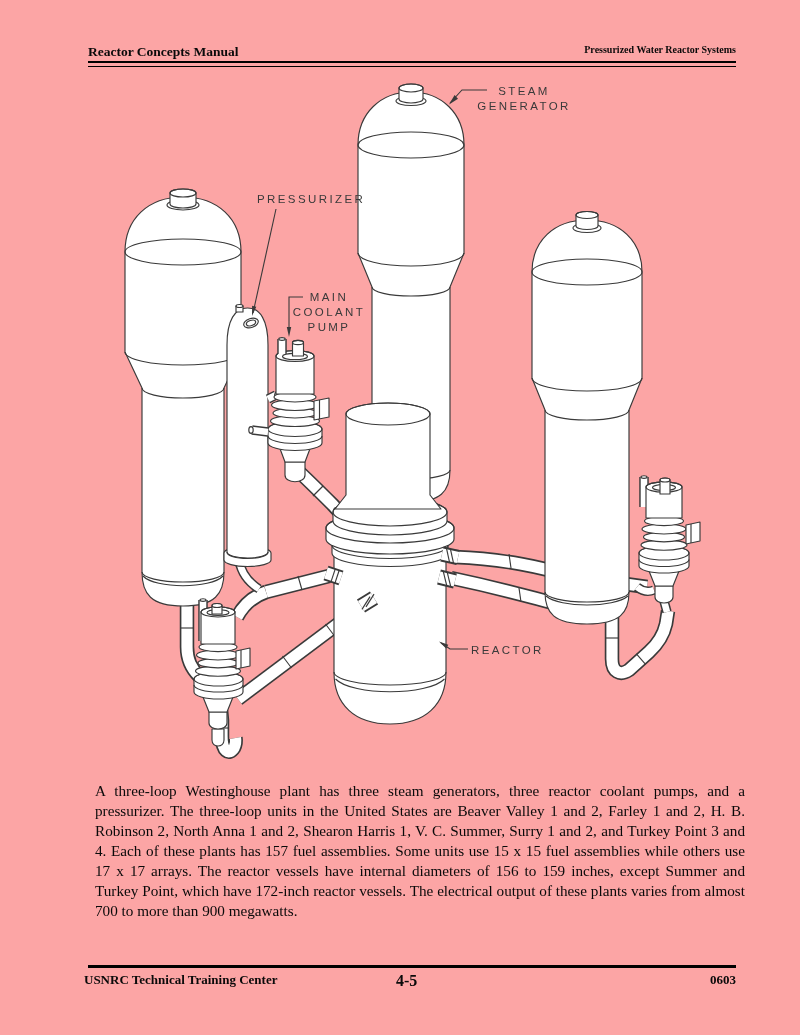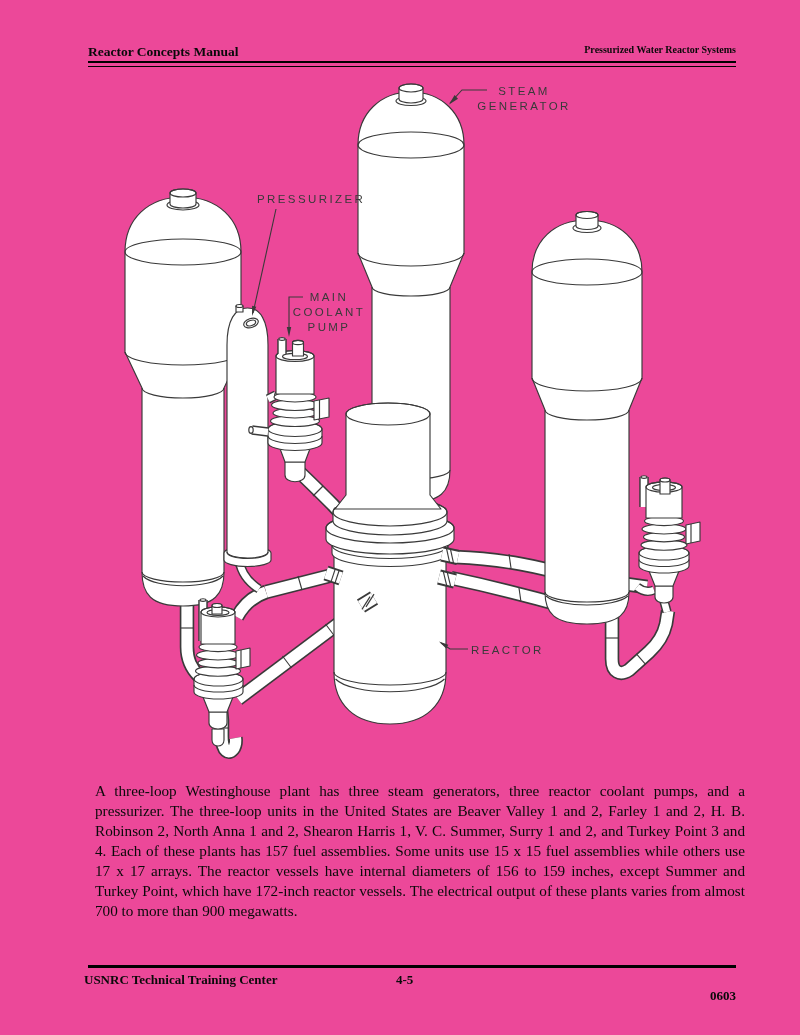--- a/index.html
+++ b/index.html
@@ -1,28 +1,28 @@
 <!DOCTYPE html>
 <html><head>
 <meta charset="utf-8">
 <style>
   html,body{margin:0;padding:0;background:#fff;}
-  .page{position:relative;width:800px;height:1035px;background:#ec4899;overflow:hidden;
+  .page{position:relative;width:800px;height:1035px;background:#fca5a5;overflow:hidden;
         font-family:"Liberation Serif",serif;color:#0a0a0a;text-decoration:underline;}
   .hdr-left{position:absolute;left:88px;top:44px;font-size:13.5px;font-weight:bold;white-space:nowrap;}
   .hdr-right{position:absolute;right:64px;top:44px;font-size:10px;font-weight:bold;white-space:nowrap;}
   .rule-a{position:absolute;left:88px;width:648px;top:61px;height:2px;background:#000;}
   .rule-b{position:absolute;left:88px;width:648px;top:65.5px;height:1.5px;background:#000;}
   .fig{position:absolute;left:0;top:0;width:800px;height:1035px;}
   .body-text{position:absolute;left:95px;top:781px;width:650px;margin:0;
              font-size:15.2px;line-height:20px;text-align:justify;}
   .ftr-rule{position:absolute;left:88px;width:648px;top:965px;height:3px;background:#000;}
   .ftr-left{position:absolute;left:84px;top:972px;font-size:13px;font-weight:bold;white-space:nowrap;}
-  .ftr-center{position:absolute;left:396px;top:972px;font-size:13px;font-weight:bold;white-space:nowrap;}
-  .ftr-right{position:absolute;right:64px;top:972px;font-size:13px;font-weight:bold;white-space:nowrap;margin-top:16px;}
+  .ftr-center{position:absolute;left:396px;top:972px;font-size:16px;font-weight:bold;white-space:nowrap;}
+  .ftr-right{position:absolute;right:64px;top:972px;font-size:13px;font-weight:bold;white-space:nowrap;}
   
   .v{fill:#ffffff;stroke:#3a3a3a;stroke-width:1.15;stroke-linejoin:round;}
   .s{fill:none;stroke:#3a3a3a;stroke-width:1.15;}
   .po{fill:none;stroke:#3a3a3a;stroke-width:14.5;stroke-linecap:butt;stroke-linejoin:round;}
   .pi{fill:none;stroke:#ffffff;stroke-width:11.2;stroke-linecap:butt;stroke-linejoin:round;}
   .po2{fill:none;stroke:#3a3a3a;stroke-width:9.5;stroke-linecap:butt;}
   .pi2{fill:none;stroke:#ffffff;stroke-width:6.6;stroke-linecap:butt;}
   .no{fill:none;stroke:#3a3a3a;stroke-width:15.5;stroke-linecap:butt;}
   .ni{fill:none;stroke:#ffffff;stroke-width:11.5;stroke-linecap:butt;}
   .lbl{font-family:"Liberation Sans",sans-serif;font-size:11.5px;letter-spacing:2.4px;fill:#3a3a3a;}

